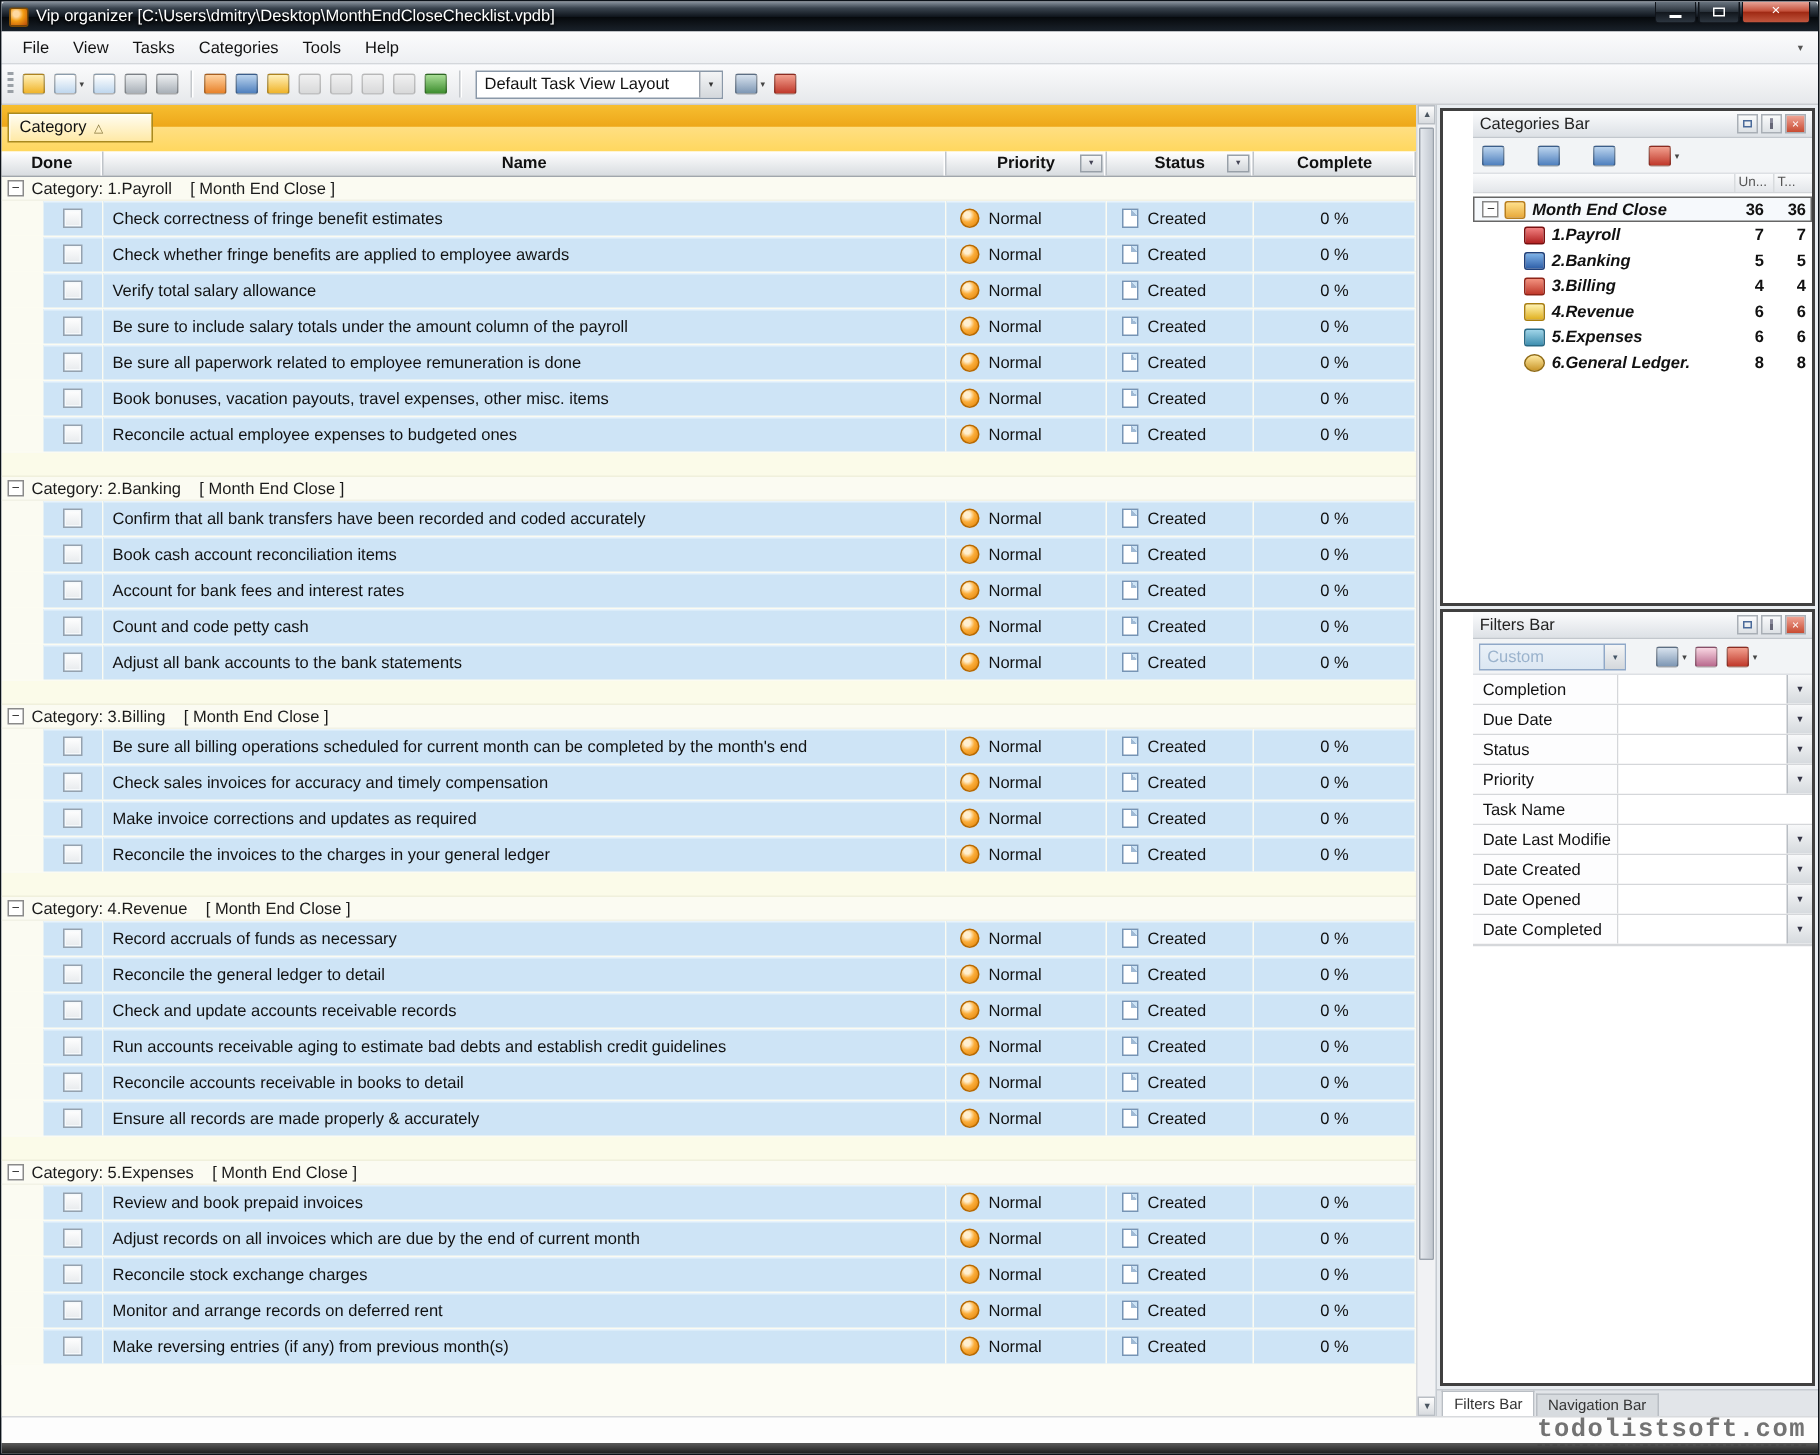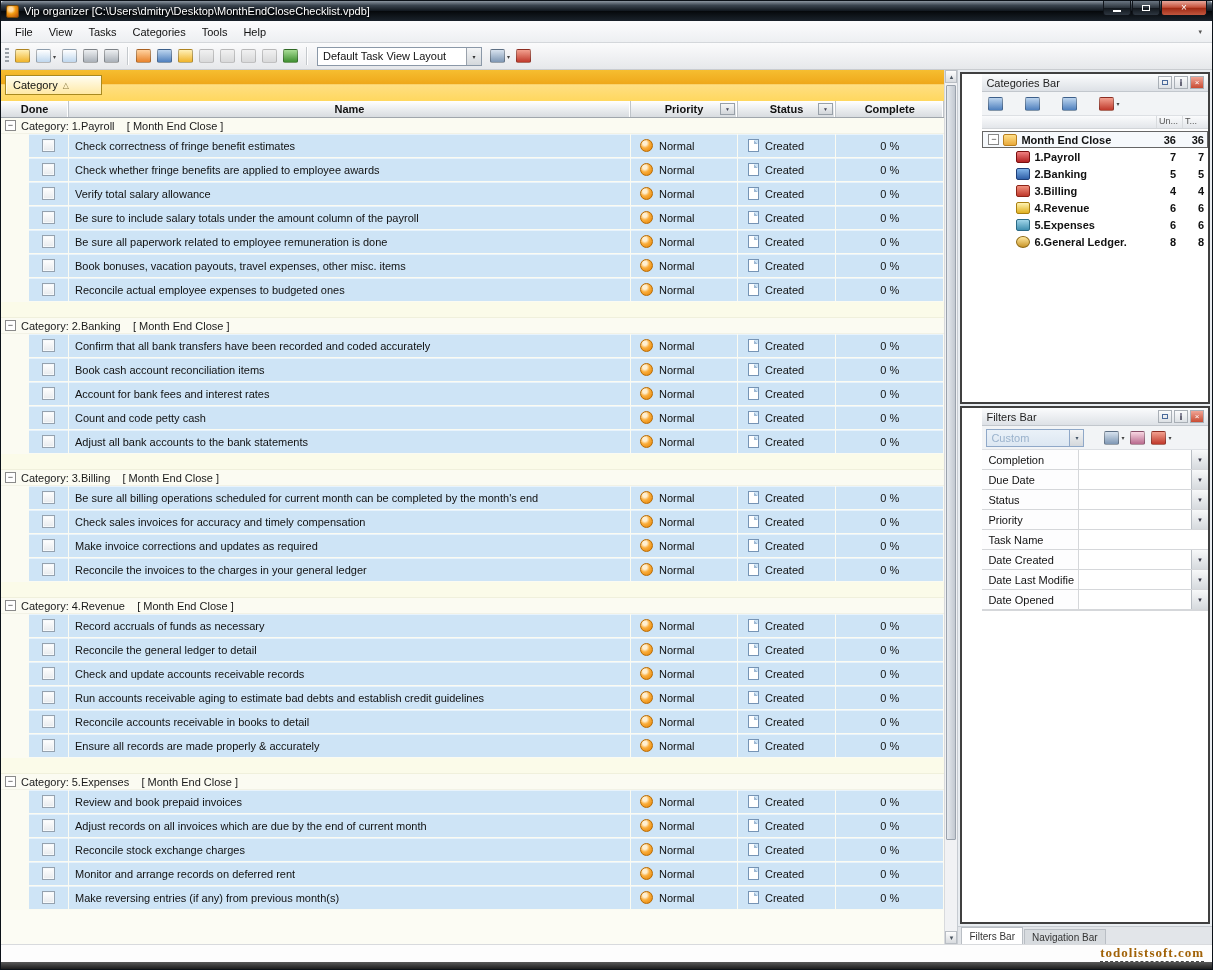--- a/index.html
+++ b/index.html
@@ -137,21 +137,21 @@
     font-size:9px; line-height:9px; text-align:center; flex:none; }
   .tree-indent { width:24px; flex:none; }
   .tree-icon { width:14px; height:12px; flex:none; border-radius:2px; }
   .icon-folder  { background:linear-gradient(#FFE08A,#E8A93B); border:1px solid #B97F1E; }
   .icon-payroll { background:linear-gradient(#F08080,#B22222); border:1px solid #7A1010; }
   .icon-banking { background:linear-gradient(#7FB3E8,#2F5FA8); border:1px solid #1F3F78; }
   .icon-billing { background:linear-gradient(#F2927F,#C0392B); border:1px solid #8E2418; }
   .icon-revenue { background:linear-gradient(#FFF3B0,#E0B020); border:1px solid #A97F10; }
   .icon-expenses{ background:linear-gradient(#9FD4E8,#3F8FB0); border:1px solid #2A6A85; }
   .icon-ledger  { background:linear-gradient(#FFE9A0,#C9962A); border:1px solid #8F6A15; border-radius:50%; }
-  .tree-label { flex:1; white-space:nowrap; overflow:hidden; font-weight:bold; color:#111; }
+  .tree-label { flex:1; white-space:nowrap; overflow:hidden; font-weight:bold; color:#111;font-style:italic; }
   .tree-num { width:24px; text-align:right; font-weight:bold; flex:none; padding-right:2px; }
 
   .fcombo { height:18px; border:1px solid #8FA8C8; display:flex; align-items:center; }
   .fcombo-text { width:82px; padding:0 4px; color:#9AB2CC; background:linear-gradient(#EAF1F8,#DCE7F2); height:100%;
     display:flex; align-items:center; }
   .fcombo-btn { width:14px; height:100%; border-left:1px solid #8FA8C8; font-size:6px; color:#456;
     display:flex; align-items:center; justify-content:center; background:linear-gradient(#F4F5F6,#D4D8DC); }
   .filter-grid { border-bottom:1px solid #D5D7DA; }
   .filter-row { height:20px; display:flex; border-bottom:1px solid #D5D7DA; }
   .filter-label { width:97px; border-right:1px solid #D5D7DA; display:flex; align-items:center; padding-left:6px;
@@ -164,22 +164,22 @@
 
   .paneltabs { height:18px; display:flex; align-items:flex-end; gap:1px; padding-left:3px;
     background:#E2E5E9; border-top:1px solid #C6CBD1; }
   .ptab { height:15px; padding:0 7px; display:flex; align-items:center; font-size:10px;
     border:1px solid #B9BEC4; border-bottom:none; background:#D7DBDF; color:#333; white-space:nowrap; }
   .ptab.active { background:#fff; height:17px; }
 
   
   .statusband { height:18px; background:#FDFDFD; border-top:1px solid #D8DADD;
     display:flex; align-items:center; justify-content:flex-end; padding-right:8px; }
-  .watermark { font-family:Liberation Serif, serif; font-weight:bold; font-size:13px;
-    letter-spacing:1px; color:#a16207; border-bottom:1px dashed #444; }
+  .watermark { font-family:Liberation Mono, monospace; font-weight:bold; font-size:17px;
+    letter-spacing:1px; color:#737373; border-bottom:1px dashed #444; }
   .bottom-strip { height:8px; background:linear-gradient(#5A5A5A,#141414); }
 </style>
 </head>
 <body>
 
 <div class="app">
 
   <div class="titlebar">
     <span class="app-icon"></span>
     <span class="title-text">Vip organizer [C:\Users\dmitry\Desktop\MonthEndCloseChecklist.vpdb]</span>
@@ -1016,33 +1016,39 @@
               <div class="filter-label">Priority</div>
               <div class="filter-value">
                 <span class="drop-btn">▼</span>
               </div>
             </div>
             <div class="filter-row">
               <div class="filter-label">Task Name</div>
               <div class="filter-value"></div>
             </div>
             <div class="filter-row">
+              <div class="filter-label">Date Last Modifie</div>
+              <div class="filter-value">
+                <span class="drop-btn">▼</span>
+              </div>
+            </div>
+            <div class="filter-row">
               <div class="filter-label">Date Created</div>
               <div class="filter-value">
                 <span class="drop-btn">▼</span>
               </div>
             </div>
             <div class="filter-row">
-              <div class="filter-label">Date Last Modifie</div>
+              <div class="filter-label">Date Opened</div>
               <div class="filter-value">
                 <span class="drop-btn">▼</span>
               </div>
             </div>
             <div class="filter-row">
-              <div class="filter-label">Date Opened</div>
+              <div class="filter-label">Date Completed</div>
               <div class="filter-value">
                 <span class="drop-btn">▼</span>
               </div>
             </div>
           </div>
         <div class="filter-fill"></div>
       </div>
 
       <div class="paneltabs">
           <span class="ptab active">Filters Bar</span>

